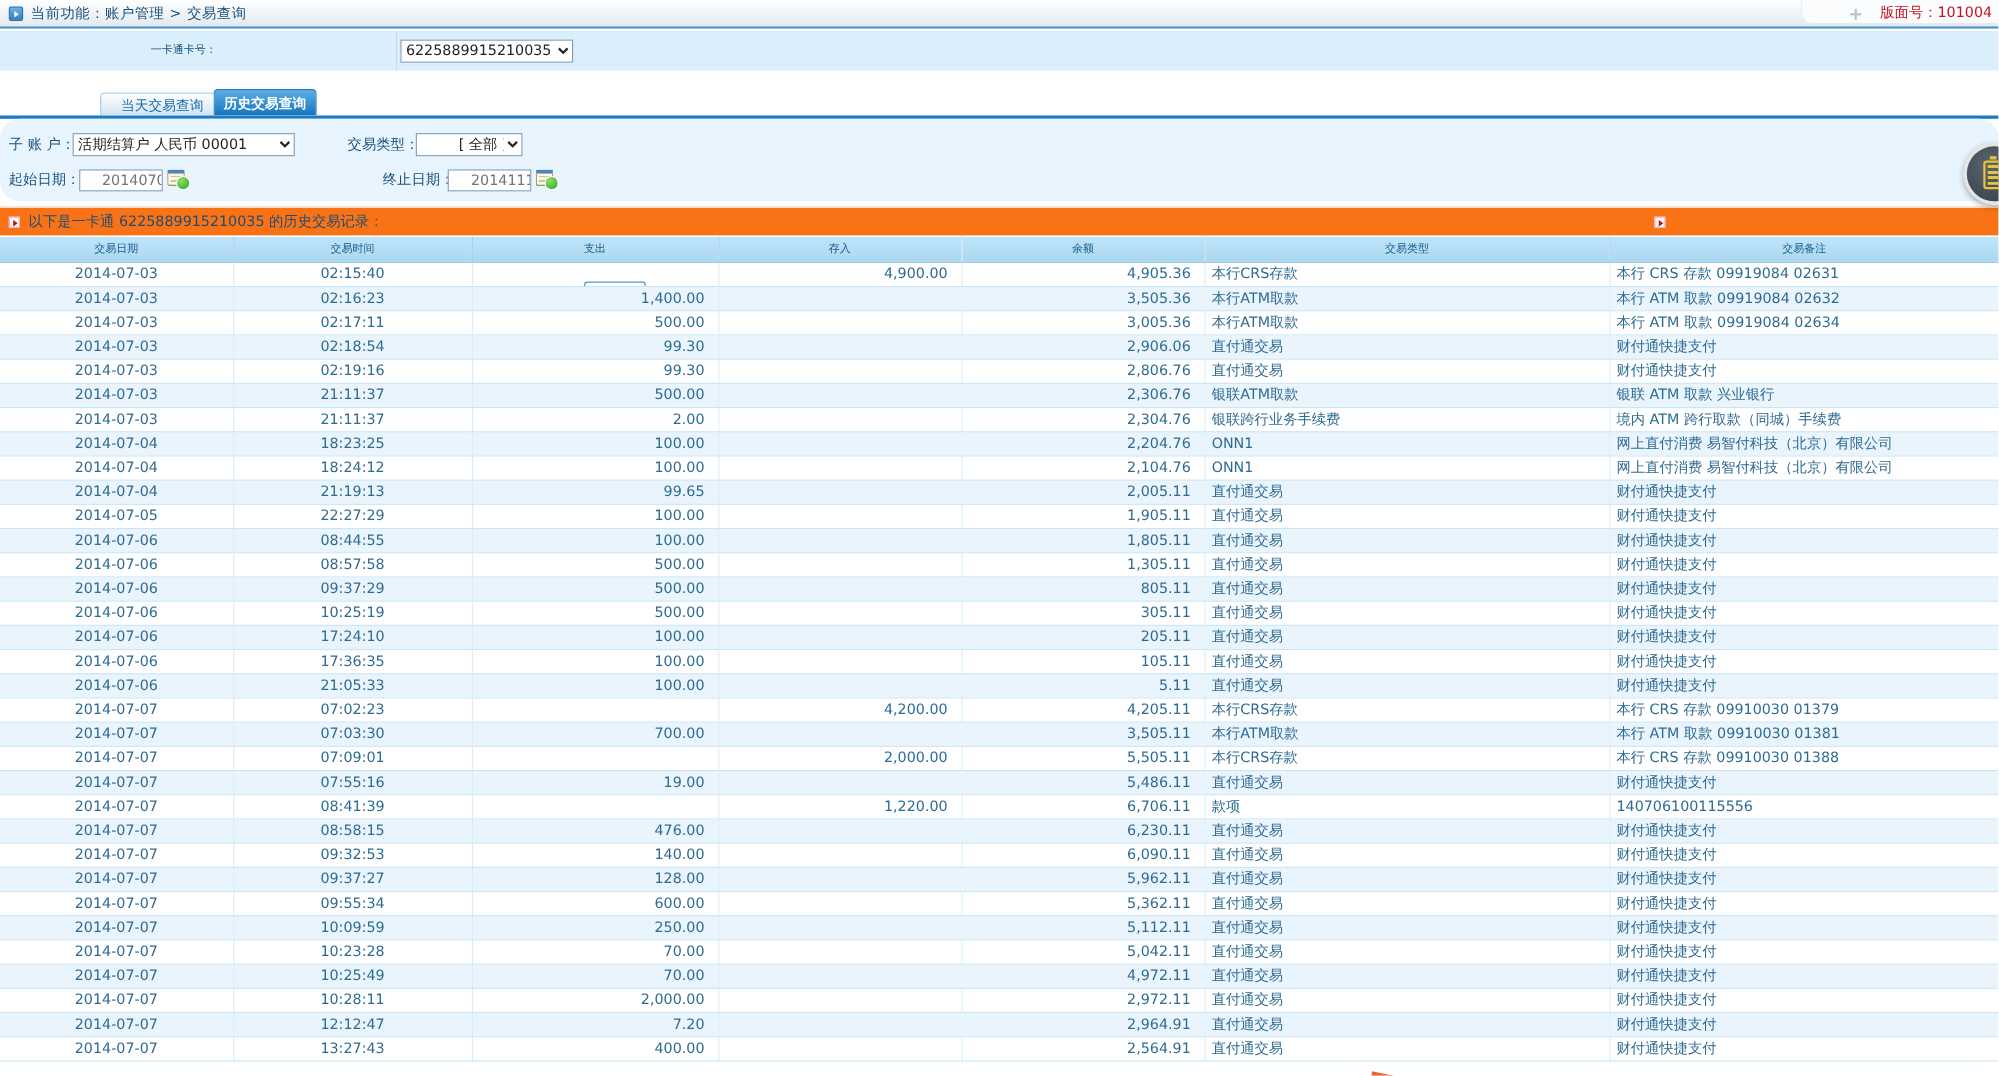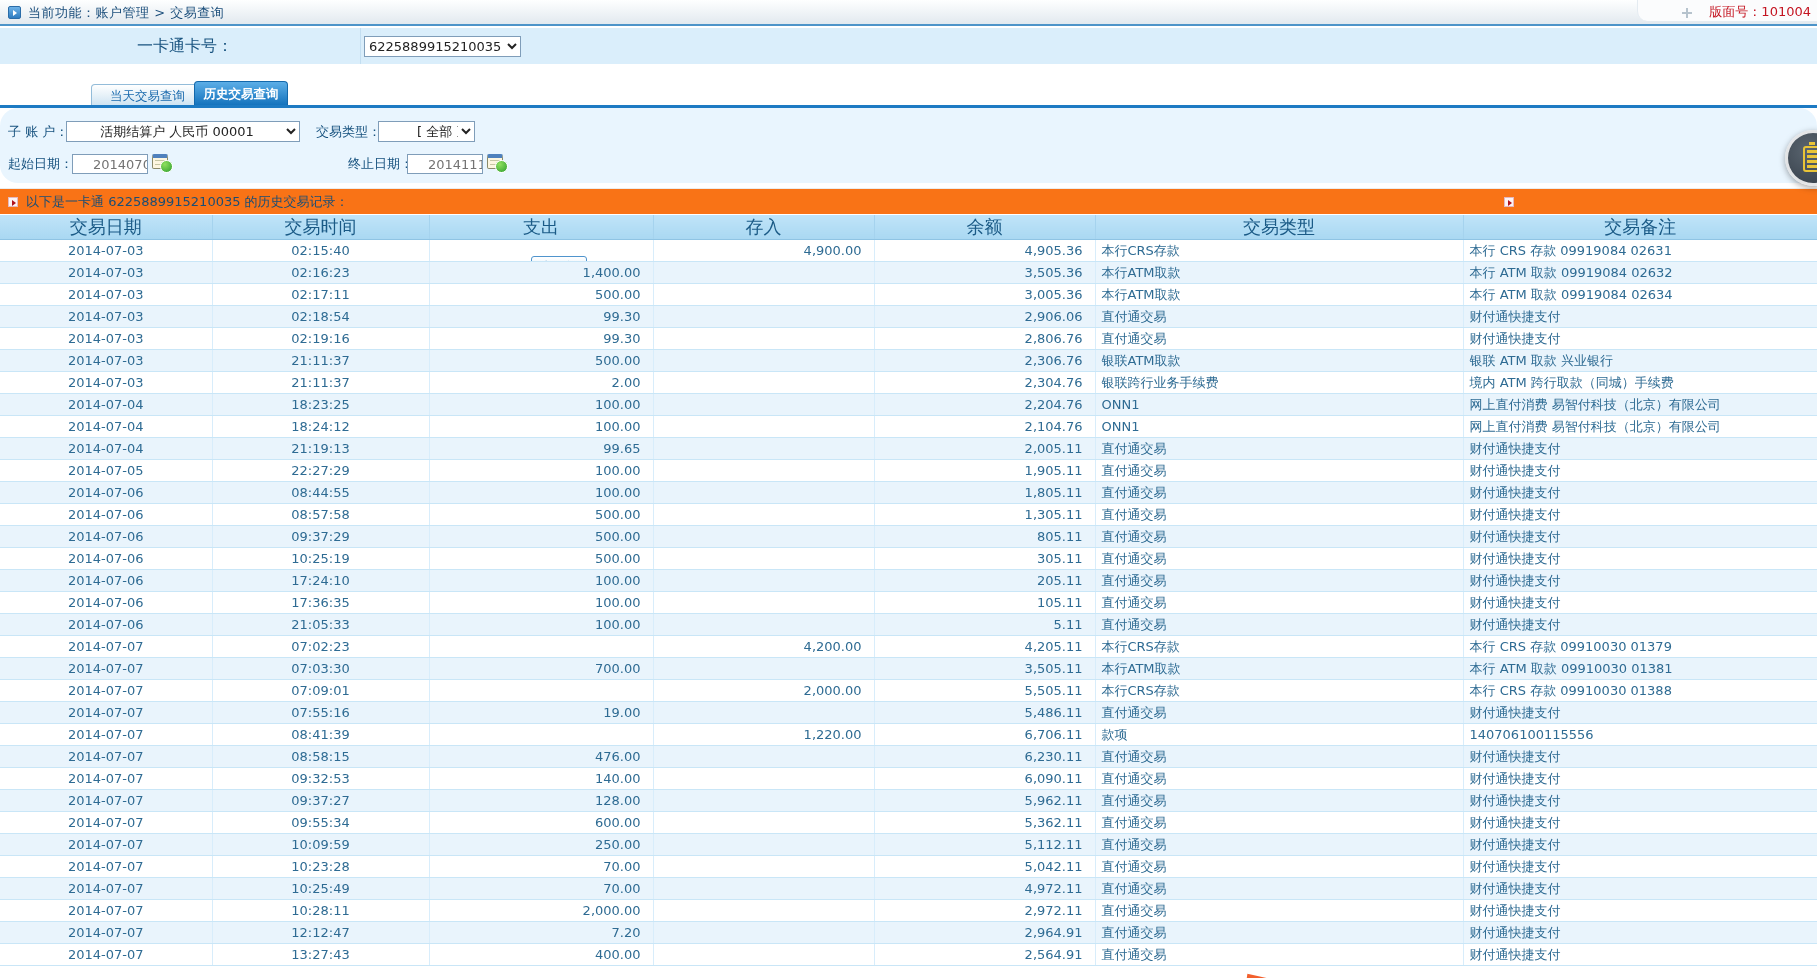--- a/index.html
+++ b/index.html
@@ -44,21 +44,21 @@
     font-size:13px; color:#c41421;
   }
   
   .cardrow {
     position:absolute; left:0; top:28px; width:1817px; height:36px;
     background:#daeefb;
   }
   .cardrow-divider { position:absolute; left:360px; top:0; width:1px; height:36px; background:#c3def1; }
   .card-label {
     position:absolute; left:137px; top:0; height:36px; line-height:36px;
-    font-size:16px; color:#17527f;
+    font-size:10px; color:#17527f;
   }
   .card-select {
     position:absolute; left:364px; top:8px; width:157px; height:21px;
     font-size:13px; color:#222; border:1px solid #7f9db9; background:#fff;
     font-family:inherit;
   }
   
   .tab {
     position:absolute; height:21px; line-height:21px; text-align:center;
     font-size:12.5px; border-radius:4px 4px 0 0; cursor:default;
@@ -120,21 +120,21 @@
   .info-text {
     position:absolute; left:26px; top:0; height:26px; line-height:26px;
     font-size:13px; color:#1b4e75;
   }
   
   .txn-table-wrap { position:absolute; left:0; top:215px; width:1817px; }
   table.txn { border-collapse:collapse; table-layout:fixed; width:1817px; }
   table.txn th {
     height:23px; background:linear-gradient(#c0e4f8,#a9d8f2);
     border-bottom:1px solid #8fc4e4; border-right:1px solid #a5d3ee;
-    font-size:18px; font-weight:normal; color:#1a5a86; text-align:center;
+    font-size:10px; font-weight:normal; color:#1a5a86; text-align:center;
     white-space:nowrap; overflow:hidden;
   }
   table.txn th:last-child { border-right:none; }
   table.txn td {
     height:22px; border-bottom:1px solid #c9e6f7; border-right:1px solid #d8edfb;
     font-size:13px; color:#2e6b93; white-space:nowrap; overflow:hidden;
   }
   table.txn td:last-child { border-right:none; }
   table.txn tr.alt td { background:#e9f4fc; }
   table.txn td.c0, table.txn td.c1 { text-align:center; }
@@ -185,21 +185,21 @@
       <option>6225889915210035</option>
     </select>
   </div>
 
   <div class="tab inactive">当天交易查询</div>
   <div class="tab active">历史交易查询</div>
   <div class="tabline"></div>
 
   <div class="filters">
     <span class="flabel" style="left:8px;top:13px;">子 账 户：</span>
-    <select class="fselect" style="left:66px;top:13px;width:234px;text-align:center;">
+    <select class="fselect" style="left:66px;top:13px;width:202px;">
       <option>活期结算户 人民币 00001</option>
     </select>
     <span class="flabel" style="left:316px;top:13px;">交易类型：</span>
     <select class="fselect" style="left:378px;top:13px;width:97px;padding-left:34px;">
       <option>[ 全部 ]</option>
     </select>
 
     <span class="flabel" style="left:8px;top:45px;">起始日期：</span>
     <input class="ftext" style="left: 72px; top: 46px; width: 76px;" value="20140701">
     <span class="cal-icon" style="left:152px;top:46px;"></span>

